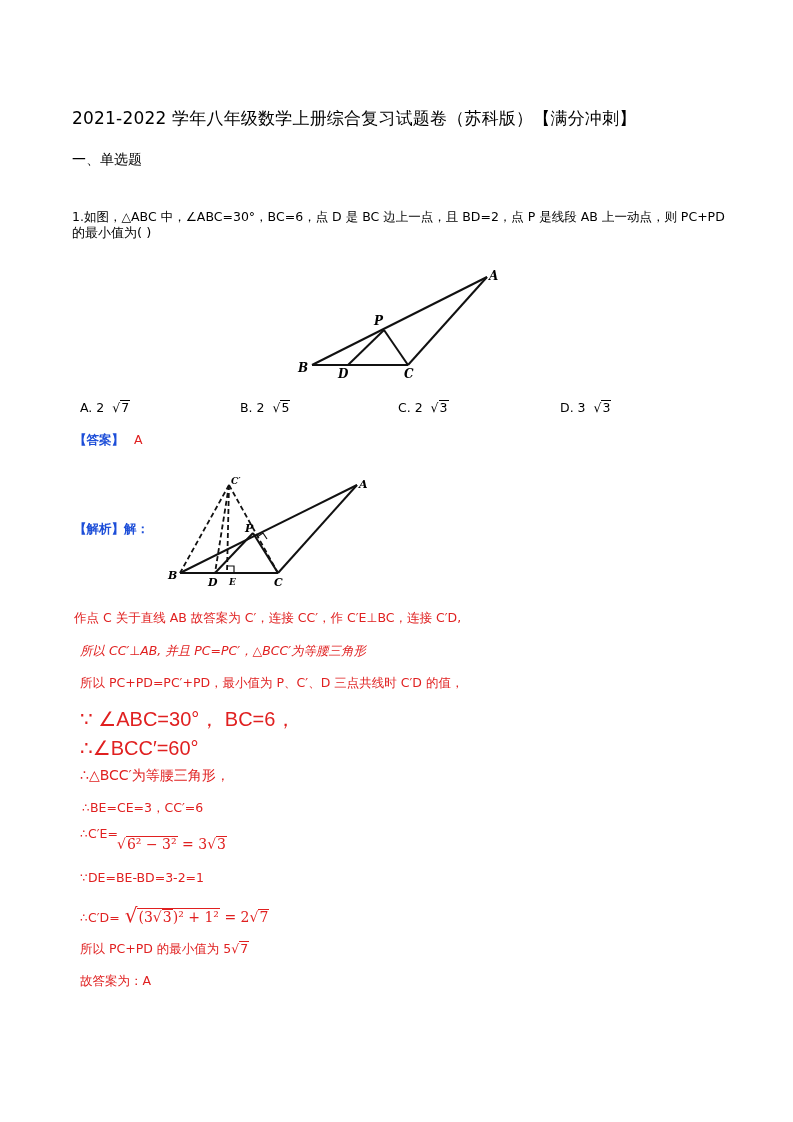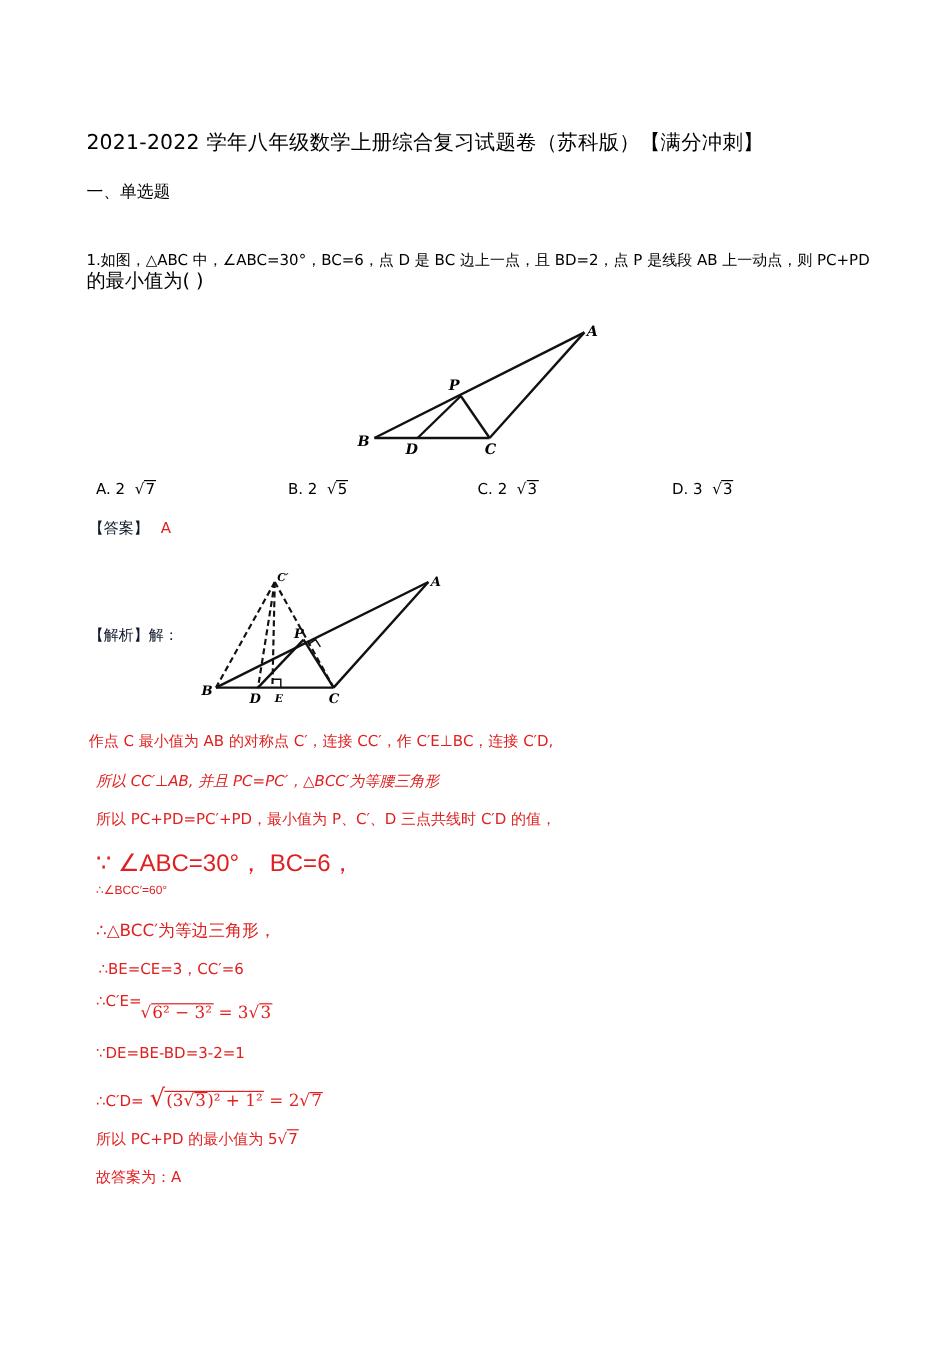--- a/index.html
+++ b/index.html
@@ -2,24 +2,24 @@
 <html><head>
 <meta charset="utf-8">
 <style>
   html, body { margin: 0; padding: 0; background: #ffffff; }
   body { width: 793px; height: 1122px; position: relative; overflow: hidden;
          font-family: "DejaVu Sans", "Liberation Sans", sans-serif; color: #000; }
   .abs { position: absolute; white-space: nowrap; }
   .title { left: 72px; top: 107px; font-size: 17px; letter-spacing: 0.2px; }
   .section { left: 72px; top: 151px; font-size: 14px; }
   .q1 { left: 72px; top: 193px; font-size: 12.5px; margin-top: 16px; }
-  .q2 { left: 72px; top: 224px; font-size: 16px; }
+  .q2 { left: 72px; top: 224px; font-size: 13px; }
   .opt { top: 400px; font-size: 12.5px; }
   .red { color: #e02020; }
-  .redb { color: #0f172a; }
+  .redb { color: #1d4ed8; font-weight: bold; }
   .r { font-size: 12.5px; }
   .sq { display: inline-block; border-top: 1px solid currentColor; padding: 0 1px; line-height: 1.1; }
   .rad { font-family: "DejaVu Serif", serif; }
   svg text { font-family: "DejaVu Serif", serif; font-style: italic; font-weight: bold; }
 </style>
 </head>
 <body>
 
 <div class="abs title">2021-2022 学年八年级数学上册综合复习试题卷（苏科版）【满分冲刺】</div>
 <div class="abs section">一、单选题</div>
@@ -91,26 +91,26 @@
   </g>
   <text x="66" y="11" font-size="9" font-style="normal" font-weight="normal">C′</text>
   <text x="194" y="15" font-size="11">A</text>
   <text x="3" y="106" font-size="11">B</text>
   <text x="109" y="113" font-size="11">C</text>
   <text x="43" y="113" font-size="11">D</text>
   <text x="80" y="59" font-size="11">P</text>
   <text x="64" y="112" font-size="9" font-style="normal" font-weight="normal">E</text>
 </svg>
 
-<div class="abs r red" style="left:74px; top:610px;">作点 C 最小值为 AB 的对称点 C′，连接 CC′，作 C′E⊥BC，连接 C′D,</div>
+<div class="abs r red" style="left:74px; top:610px;">作点 C 关于直线 AB 故答案为 C′，连接 CC′，作 C′E⊥BC，连接 C′D,</div>
 <div class="abs r red" style="left:80px; top:643px;font-style:italic;">所以 CC′⊥AB, 并且 PC=PC′，△BCC′为等腰三角形</div>
 <div class="abs r red" style="left:80px; top:675px;">所以 PC+PD=PC′+PD，最小值为 P、C′、D 三点共线时 C′D 的值，</div>
 <div class="abs red" style="left:80px; top:706px; font-size:20px; font-family:'Liberation Sans',sans-serif;">∵ ∠ABC=30°，   BC=6，</div>
-<div class="abs red" style="left:80px; top:736px; font-size:10px; font-family:'Liberation Sans',sans-serif;">∴∠BCC′=60°</div>
-<div class="abs red" style="left:80px; top:767px; font-size:14px;">∴△BCC′为等边三角形，</div>
+<div class="abs red" style="left:80px; top:736px; font-size:20px; font-family:'Liberation Sans',sans-serif;">∴∠BCC′=60°</div>
+<div class="abs red" style="left:80px; top:767px; font-size:14px;">∴△BCC′为等腰三角形，</div>
 <div class="abs r red" style="left:82px; top:800px;text-align:right;">∴BE=CE=3，CC′=6</div>
 
 <div class="abs r red" style="left:80px; top:826px;">∴C′E=</div>
 <div class="abs red" style="left:117px; top:836px; font-size:14px; font-family:'DejaVu Serif',serif;">
   <span>√</span><span class="sq">6² − 3²</span>
   <span>= 3</span><span>√</span><span class="sq">3</span>
 </div>
 
 <div class="abs r red" style="left:80px; top:870px;">∵DE=BE-BD=3-2=1</div>
 

